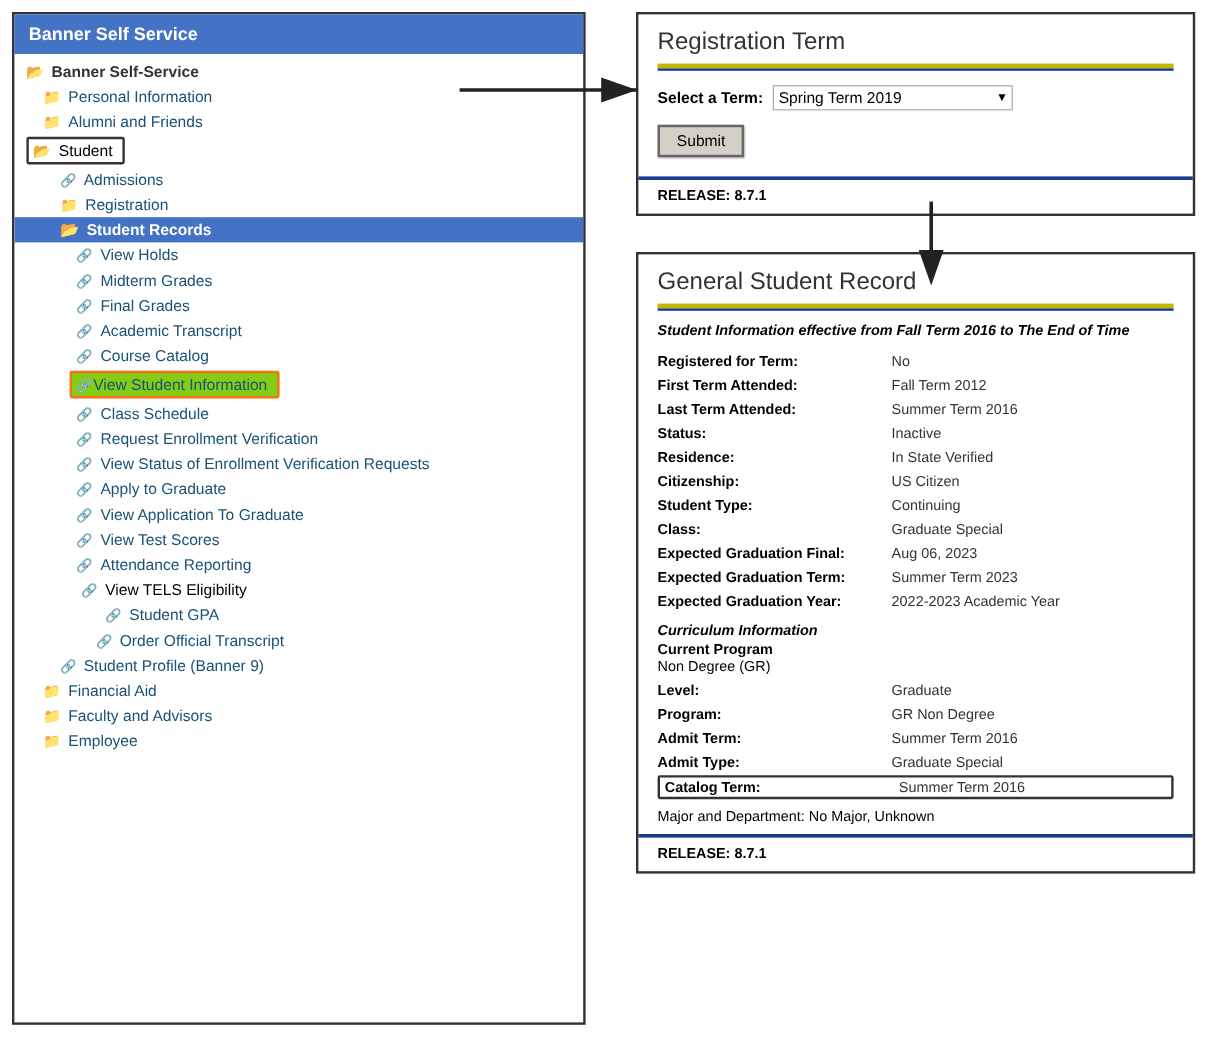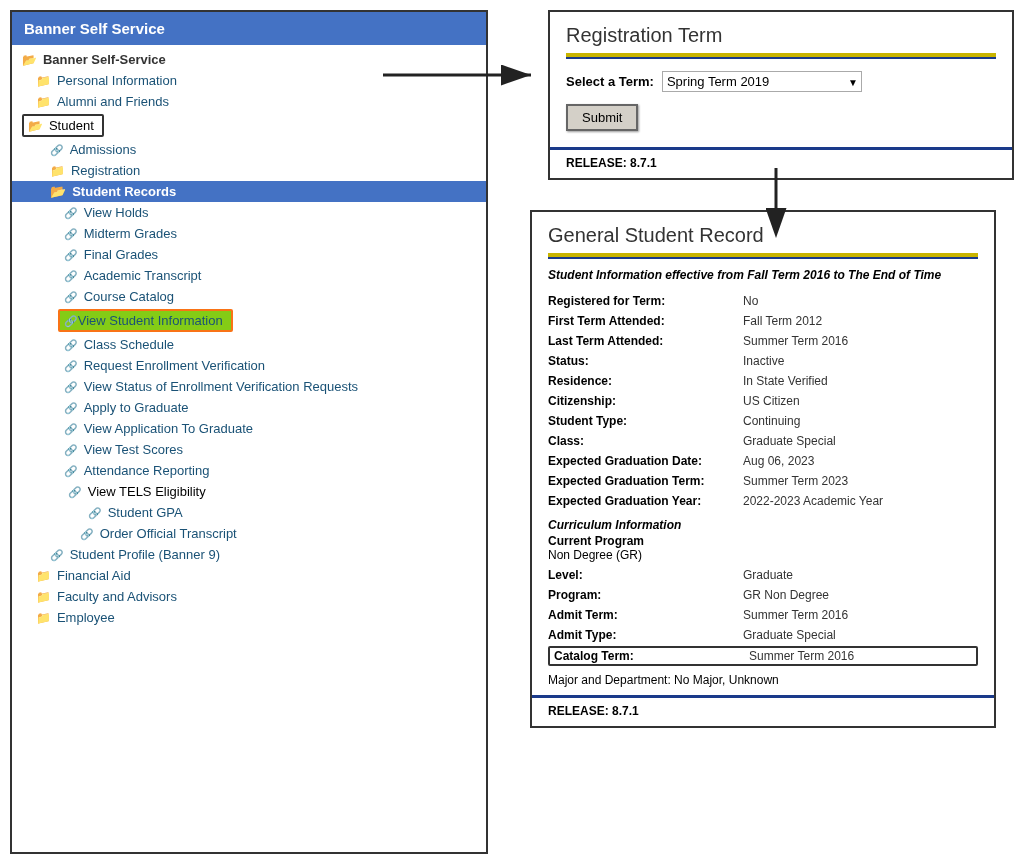--- a/index.html
+++ b/index.html
@@ -64,21 +64,21 @@
     }
     .nav-item.highlighted .icon { color: #fff; }
 
     .folder-icon::before { content: "📁"; font-size: 12px; }
     .folder-open-icon::before { content: "📂"; font-size: 12px; }
     .link-icon::before { content: "🔗"; font-size: 11px; }
 
     
     .right-top-panel {
       position: absolute;
-      left: 548px;
+      left: 530px;
       top: 10px;
       width: 466px;
       border: 2px solid #333;
       background: #fff;
     }
 
     .panel-title {
       font-size: 20px;
       font-weight: normal;
       color: #333;
@@ -442,21 +442,21 @@
     </div>
     <div class="record-row">
       <span class="record-label">Student Type:</span>
       <span class="record-value">Continuing</span>
     </div>
     <div class="record-row">
       <span class="record-label">Class:</span>
       <span class="record-value">Graduate Special</span>
     </div>
     <div class="record-row">
-      <span class="record-label">Expected Graduation Date:</span>
+      <span class="record-label">Expected Graduation Final:</span>
       <span class="record-value">Aug 06, 2023</span>
     </div>
     <div class="record-row">
       <span class="record-label">Expected Graduation Term:</span>
       <span class="record-value">Summer Term 2023</span>
     </div>
     <div class="record-row">
       <span class="record-label">Expected Graduation Year:</span>
       <span class="record-value">2022-2023 Academic Year</span>
     </div>

